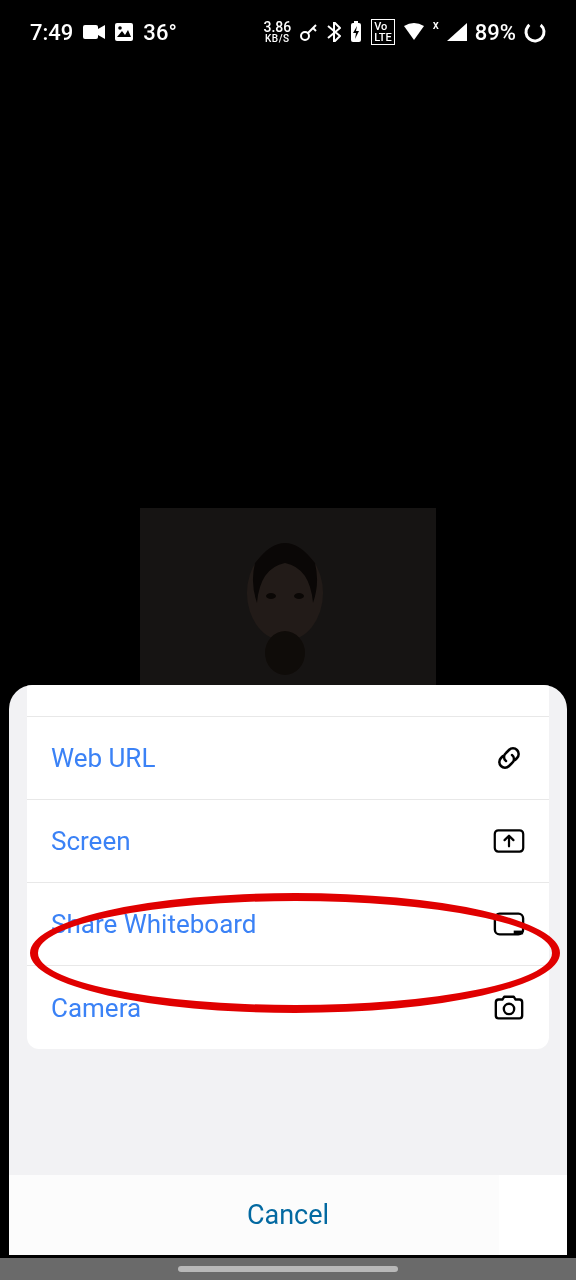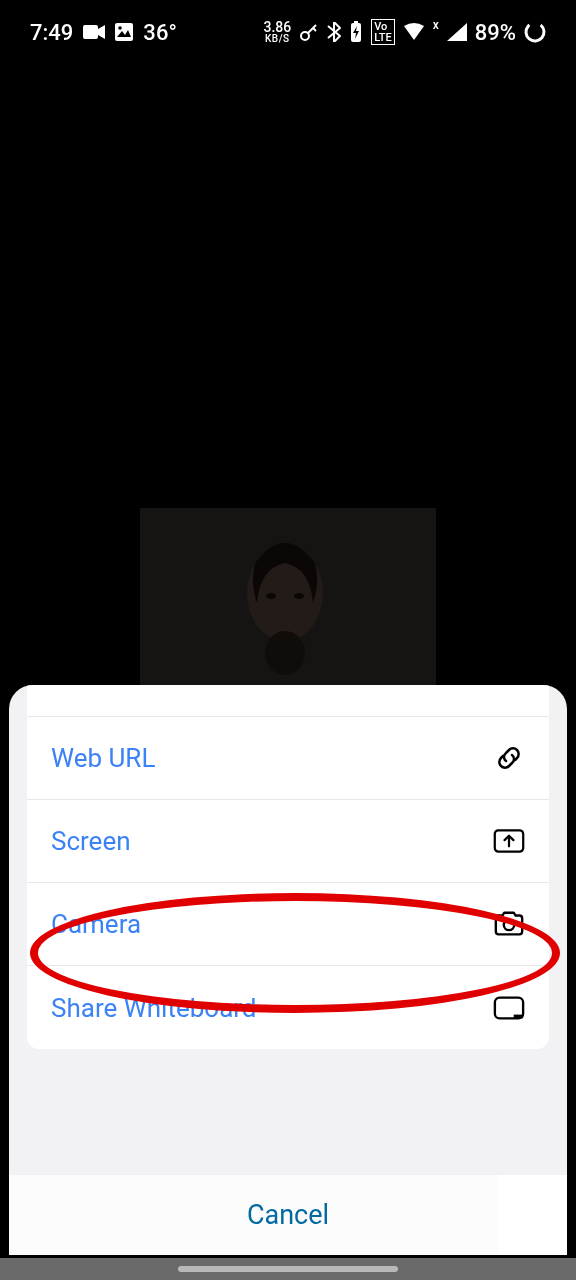--- a/index.html
+++ b/index.html
@@ -116,34 +116,34 @@
     <div class="sheet-item">
       <span class="item-label">Screen</span>
       <span class="item-icon">
         <svg width="36" height="28" viewBox="0 0 36 28">
             <rect x="2" y="2" width="32" height="24" rx="4" fill="none" stroke="#000" stroke-width="2.5"></rect>
             <path d="M18 20 V9 M13 13 L18 8 L23 13" fill="none" stroke="#000" stroke-width="2.5" stroke-linecap="round" stroke-linejoin="round"></path>
           </svg>
       </span>
     </div>
     <div class="sheet-item">
+      <span class="item-label">Share Whiteboard</span>
+      <span class="item-icon">
+        <svg width="34" height="26" viewBox="0 0 34 26">
+            <rect x="2" y="2" width="30" height="22" rx="5" fill="none" stroke="#000" stroke-width="2.5"></rect>
+            <path d="M22 20 L32 20 L32 24 L22 24 Z" fill="#000"></path>
+          </svg>
+      </span>
+    </div>
+    <div class="sheet-item">
       <span class="item-label">Camera</span>
       <span class="item-icon">
         <svg width="34" height="28" viewBox="0 0 34 28">
             <path d="M3 8 A3 3 0 0 1 6 5 H10 L12 2 H22 L24 5 H28 A3 3 0 0 1 31 8 V22 A3 3 0 0 1 28 25 H6 A3 3 0 0 1 3 22 Z" fill="none" stroke="#000" stroke-width="2.5" stroke-linejoin="round"></path>
             <circle cx="17" cy="15" r="5.5" fill="none" stroke="#000" stroke-width="2.5"></circle>
-          </svg>
-      </span>
-    </div>
-    <div class="sheet-item">
-      <span class="item-label">Share Whiteboard</span>
-      <span class="item-icon">
-        <svg width="34" height="26" viewBox="0 0 34 26">
-            <rect x="2" y="2" width="30" height="22" rx="5" fill="none" stroke="#000" stroke-width="2.5"></rect>
-            <path d="M22 20 L32 20 L32 24 L22 24 Z" fill="#000"></path>
           </svg>
       </span>
     </div>
   </div>
   <div class="cancel-bar">
     <span class="cancel-btn">Cancel</span>
     <div class="white-patch"></div>
   </div>
 </div>
 

